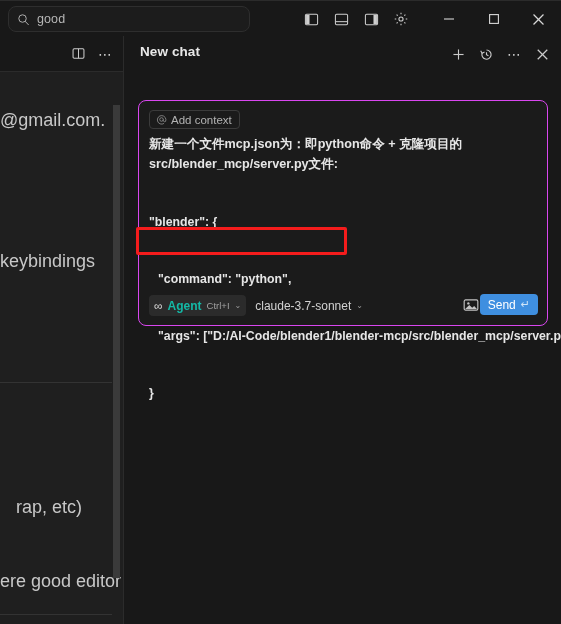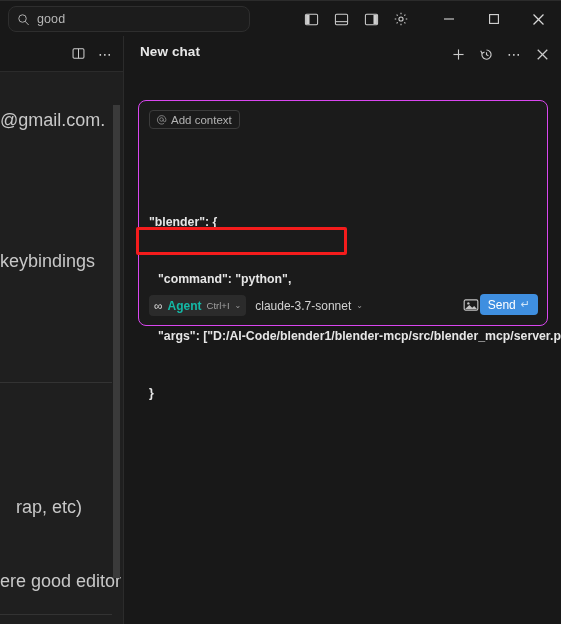--- a/index.html
+++ b/index.html
@@ -350,20 +350,24 @@
       <div class="ctx-pill">
         <span class="ctx-at">
           <svg width="11" height="11" viewBox="0 0 16 16" fill="none" stroke="#9a9a9a" stroke-width="1.1">
             <circle cx="8" cy="8" r="2.6"></circle>
             <path d="M10.6 8v1.5a2 2 0 0 0 3.4 1.2A6.2 6.2 0 1 0 11.6 13.7"></path>
           </svg>
         </span>
         <span>Add context</span>
       </div>
 
+      <div class="msg">
+        <div>新建一个文件mcp.json为：即python命令 + 克隆项目的</div>
+        <div>src/blender_mcp/server.py文件:</div>
+      </div>
 
       <div class="code">
         <div>"blender": {</div>
         <div class="ind1">"command": "python",</div>
         <div class="ind1">"args": ["D:/AI-Code/blender1/blender-mcp/src/blender_mcp/server.py"]</div>
         <div>}</div>
       </div>
 
       <div class="cbar">
 

